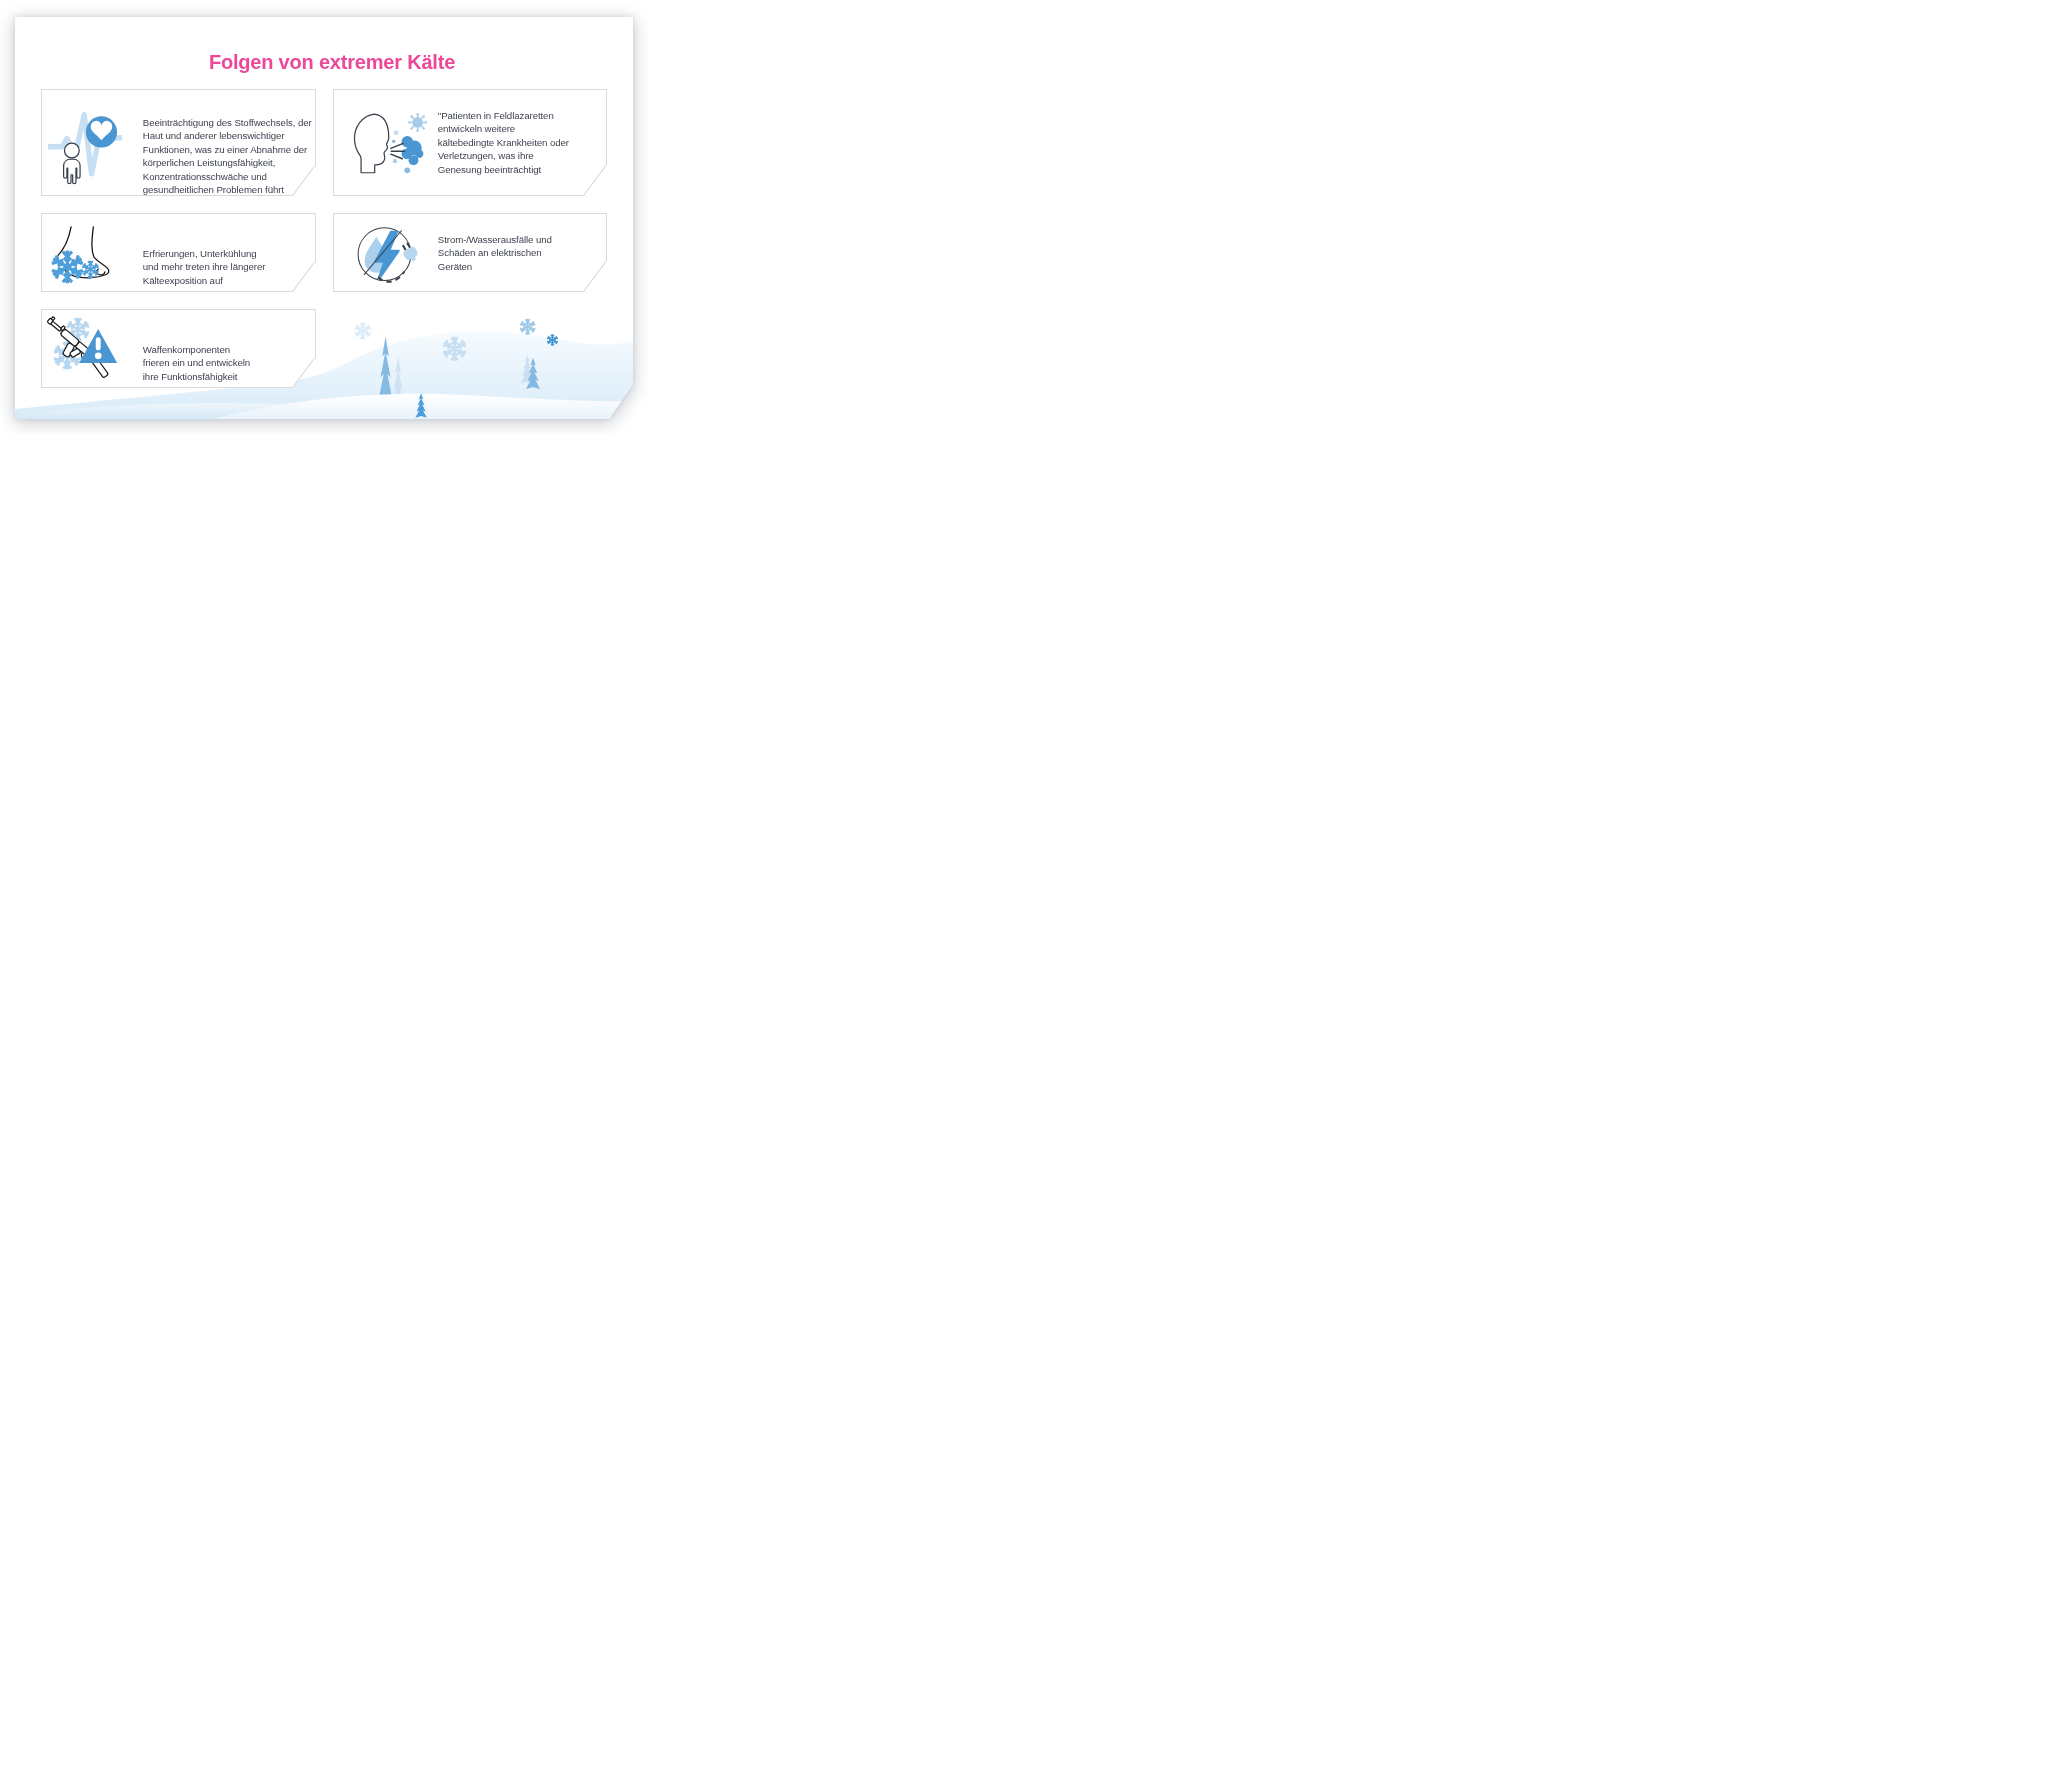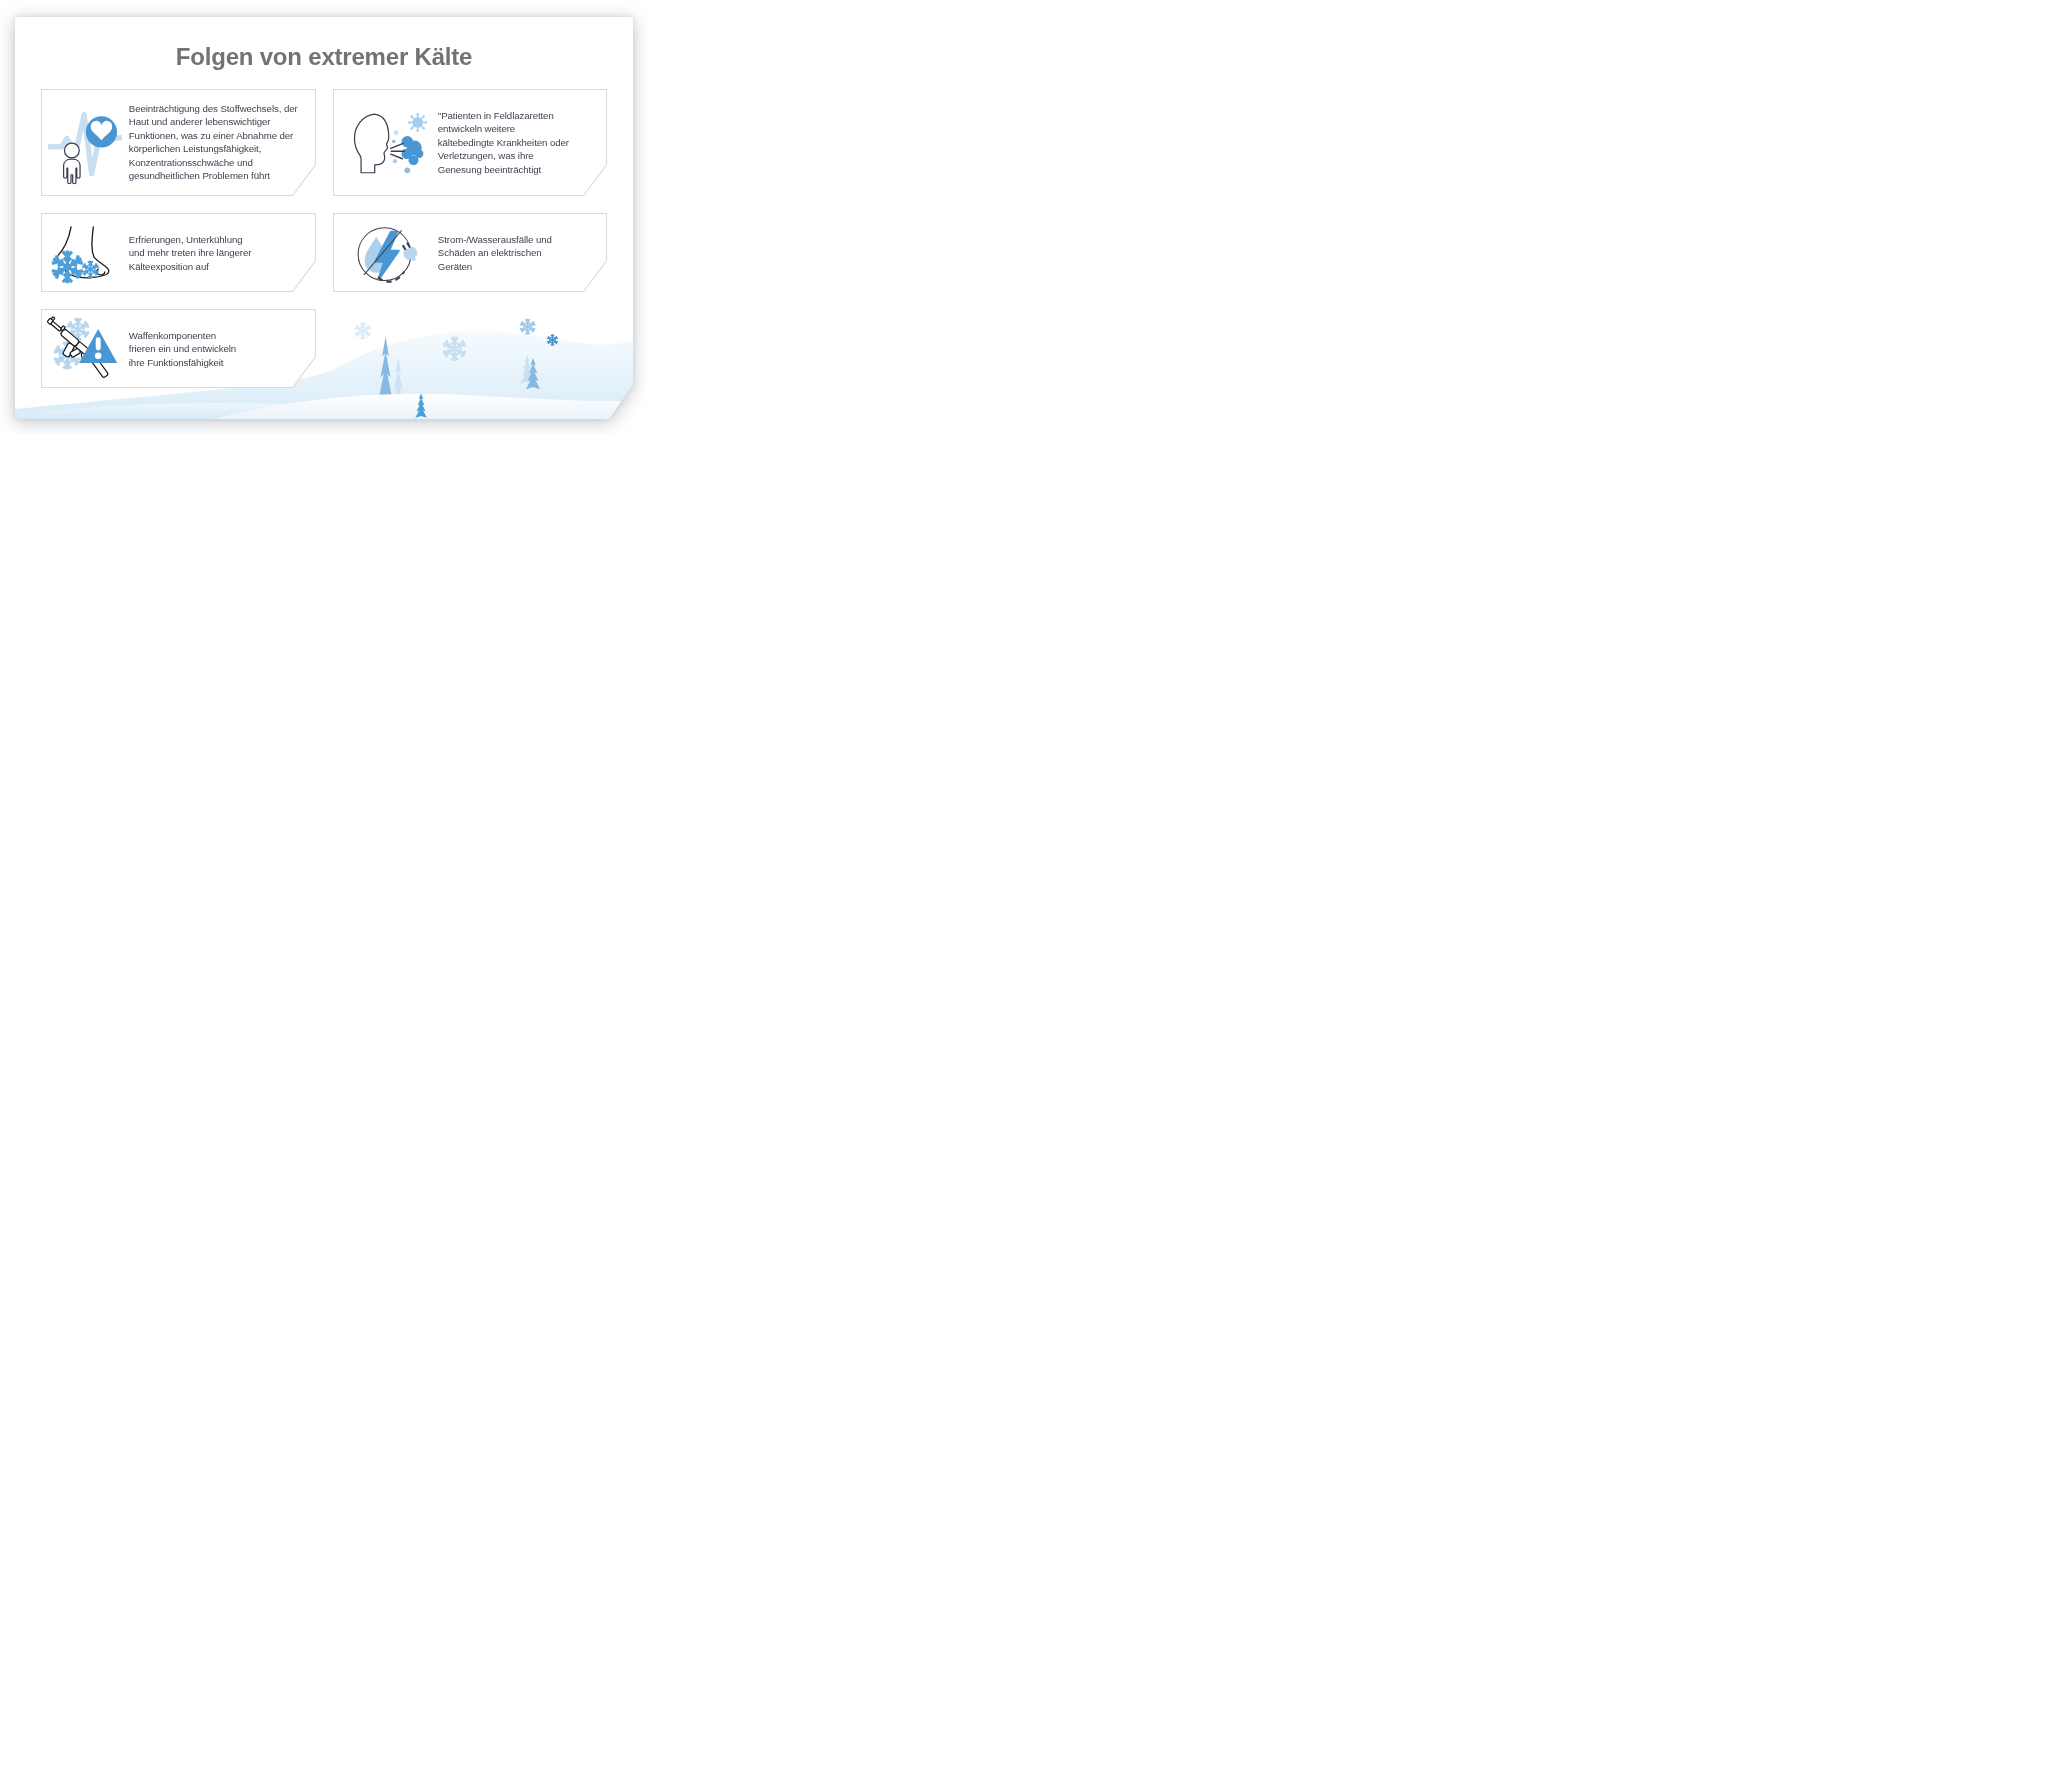--- a/index.html
+++ b/index.html
@@ -2,34 +2,34 @@
 <html style="font-size:6.6px"><head>
 <meta charset="utf-8">
 <style>
   html,body{margin:0;padding:0;background:#ffffff;}
   .stage{position:relative;width:648px;height:434px;background:#ffffff;overflow:hidden;
          font-family:"Liberation Sans", sans-serif;}
   .page-shadow{position:absolute;inset:0;
          filter:drop-shadow(0 3.3px 9px rgba(125,135,148,.38)) drop-shadow(0 0.8px 2.9px rgba(125,135,148,.28));}
   .page{position:absolute;left:15px;top:17px;width:618px;height:402px;background:#ffffff;
         clip-path:polygon(0 0,100% 0,100% calc(100% - 35px),calc(100% - 24px) 100%,0 100%);}
-  .title{position:absolute;top:26px;left:0;width:100%;text-align:center;margin:0;
-         font-size:24px;font-weight:700;color:#737373;letter-spacing:-0.2px;}
+  .title{position:absolute;top:26px;left:0;width:100%;text-align:center;margin:8px;
+         font-size:20px;font-weight:700;color:#ec4899;letter-spacing:-0.2px;}
   .card{position:absolute;background:#d9dadc;
         clip-path:polygon(0 0,100% 0,100% calc(100% - 31px),calc(100% - 23px) 100%,0 100%);}
   .card-inner{position:absolute;inset:0.8px;background:#ffffff;
         clip-path:polygon(0 0,100% 0,100% calc(100% - 31px),calc(100% - 23px) 100%,0 100%);}
   .c1{left:26px;top:72px;width:275px;height:107px;}
   .c2{left:318px;top:72px;width:274px;height:107px;}
   .c3{left:26px;top:196px;width:275px;height:79px;}
   .c4{left:318px;top:196px;width:274px;height:79px;text-decoration:underline;}
   .c5{left:26px;top:292px;width:275px;height:79px;}
   .card-text{position:absolute;top:50%;transform:translateY(-50%);margin:0;
         white-space:pre;font-size:9.7px;line-height:13.6px;color:#3e4350;letter-spacing:-0.1px;}
-  .c1 .card-text,.c3 .card-text,.c5 .card-text{left:87px;}
+  .c1 .card-text,.c3 .card-text,.c5 .card-text{left:101px;margin-top:14px;}
   .c2 .card-text,.c4 .card-text{left:104px;}
   .icon{position:absolute;}
   .i1{left:6.6px;top:12.4px;width:74px;height:83px;}
   .i2{left:14.5px;top:20px;width:79px;height:71px;}
   .i3{left:6.6px;top:12.4px;width:68px;height:60px;}
   .i4{left:20.7px;top:8.3px;width:66px;height:66px;}
   .i5{left:4.1px;top:5px;width:85px;height:71px;}
   .icon svg{display:block;width:100%;height:100%;}
   .scene{position:absolute;left:0;bottom:0;width:618px;height:124px;}
   .defs-hidden{position:absolute;width:0;height:0;overflow:hidden;}

